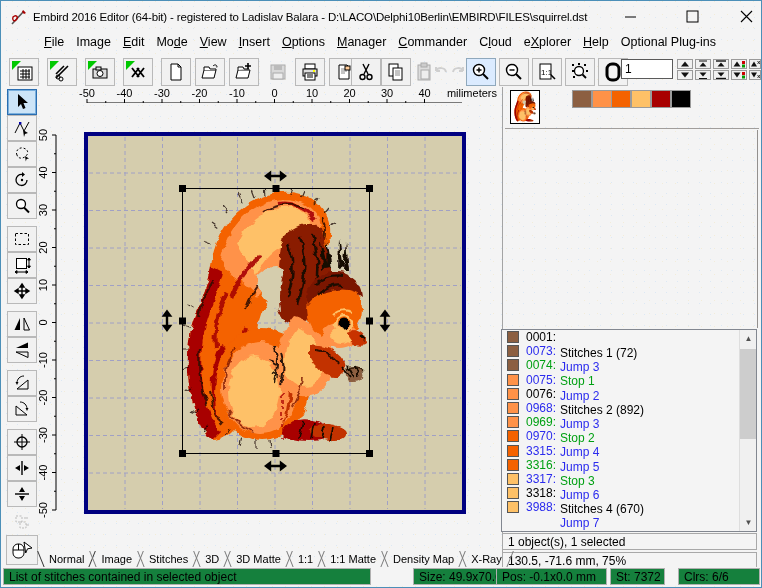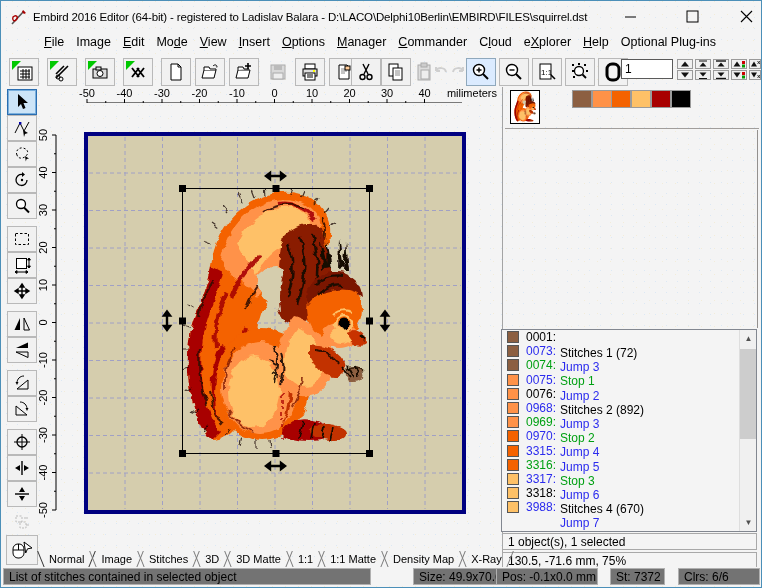--- a/index.html
+++ b/index.html
@@ -68,24 +68,24 @@
   #tabs { position:absolute; left:40px; top:548px; height:19px; white-space:nowrap; }
   .tab { position:relative; display:inline-block; height:19px; padding:2px 8px 0 8px; font-size:11px; color:#000; margin-right:1px; }
   .tab i { position:absolute; top:0; bottom:0; font-style:normal; }
   .tab .le { left:0; width:8px; border-left:1px solid #7a7a7a; border-bottom:1px solid #7a7a7a; transform:skewX(22deg); background:transparent; }
   .tab .re { right:0; width:8px; border-right:1px solid #7a7a7a; border-bottom:1px solid #7a7a7a; transform:skewX(-22deg); }
   .tab .bm { left:5px; right:5px; border-bottom:1px solid #7a7a7a; }
   .tab.active .le, .tab.active .re, .tab.active .bm { border-color:#333; }
   #mouse-btn { position:absolute; left:5px; top:534px; width:32px; height:30px; border:1px solid #b9b9b9; background:#f1f1f1; }
   
   #statusbar { position:absolute; left:1px; right:1px; bottom:1px; height:19px; background:#f4f4f4; }
-  .sbox { position:absolute; top:1px; height:17px; border:1px solid #b0b0b0; font-size:12px; color:#000; padding:1px 0 0 5px; white-space:nowrap; background:#737373; }
+  .sbox { position:absolute; top:1px; height:17px; border:1px solid #b0b0b0; font-size:12px; color:#000; padding:1px 0 0 5px; white-space:nowrap; background:#15803d; }
   #sb-hint { left:1px; width:368px; }
   #sb-size { left:371px; width:121px;margin-left:40px; }
-  #sb-pos { left:494px; width:102px; }
+  #sb-pos { left:494px; width:111px; }
   #sb-st { left:608px; width:55px; }
   #sb-clrs { left:676px; width:82px; }
 </style>
 </head>
 <body>
 
 <svg width="0" height="0" style="position:absolute">
 <defs>
 <filter id="fur" x="-10%" y="-10%" width="120%" height="120%">
   <feTurbulence type="fractalNoise" baseFrequency="0.09 0.13" numOctaves="2" seed="7" result="n"></feTurbulence>

